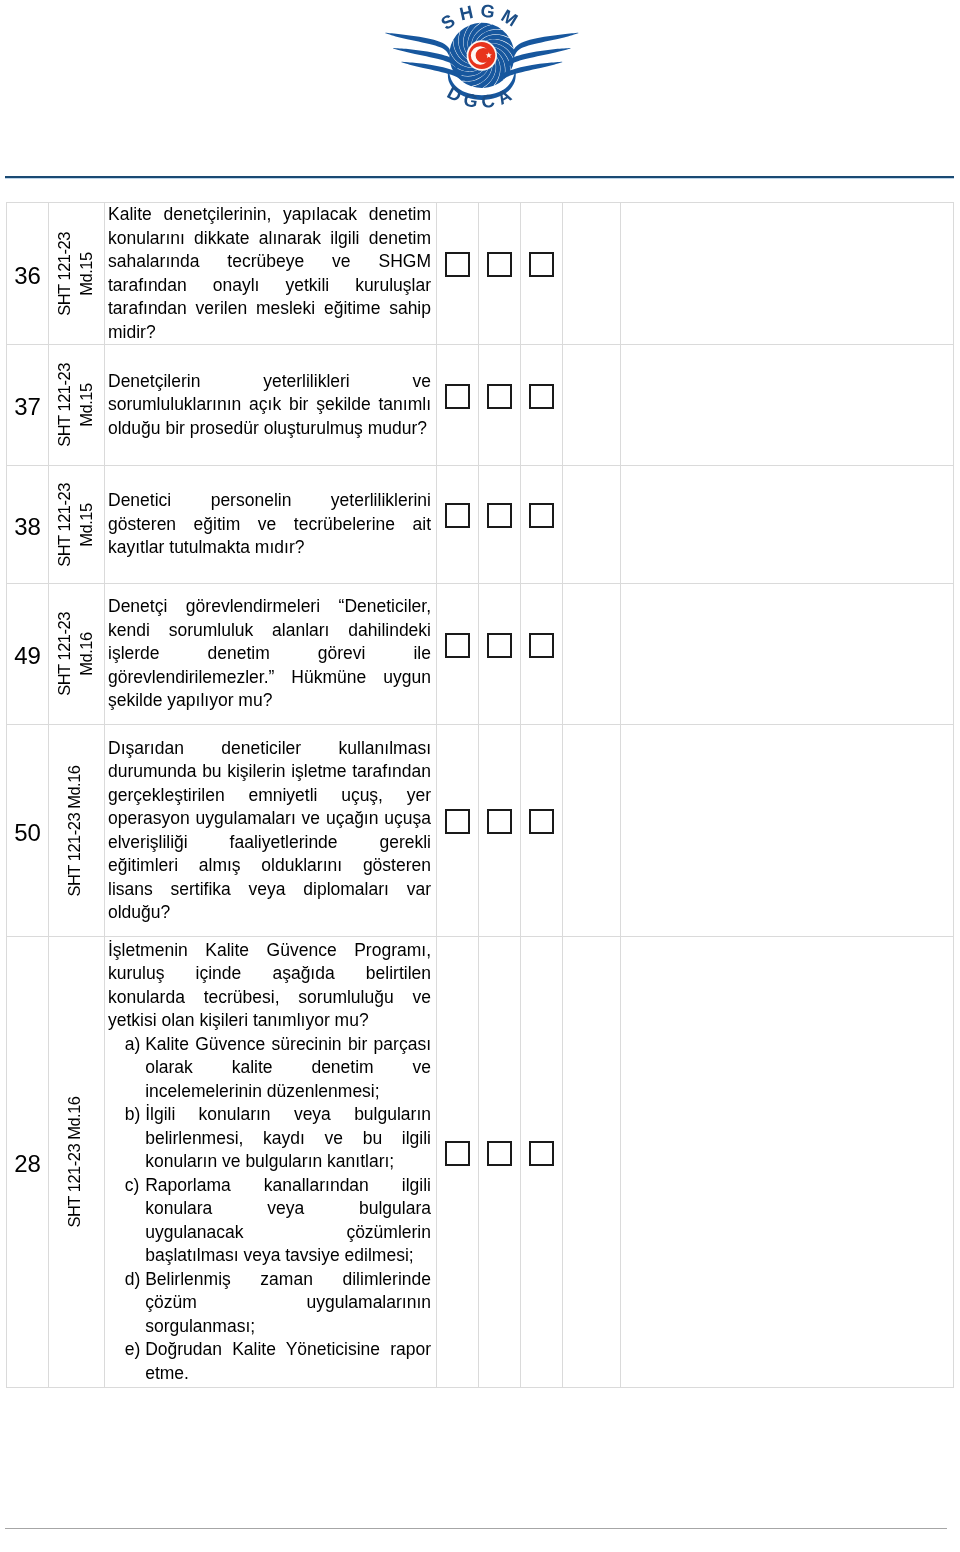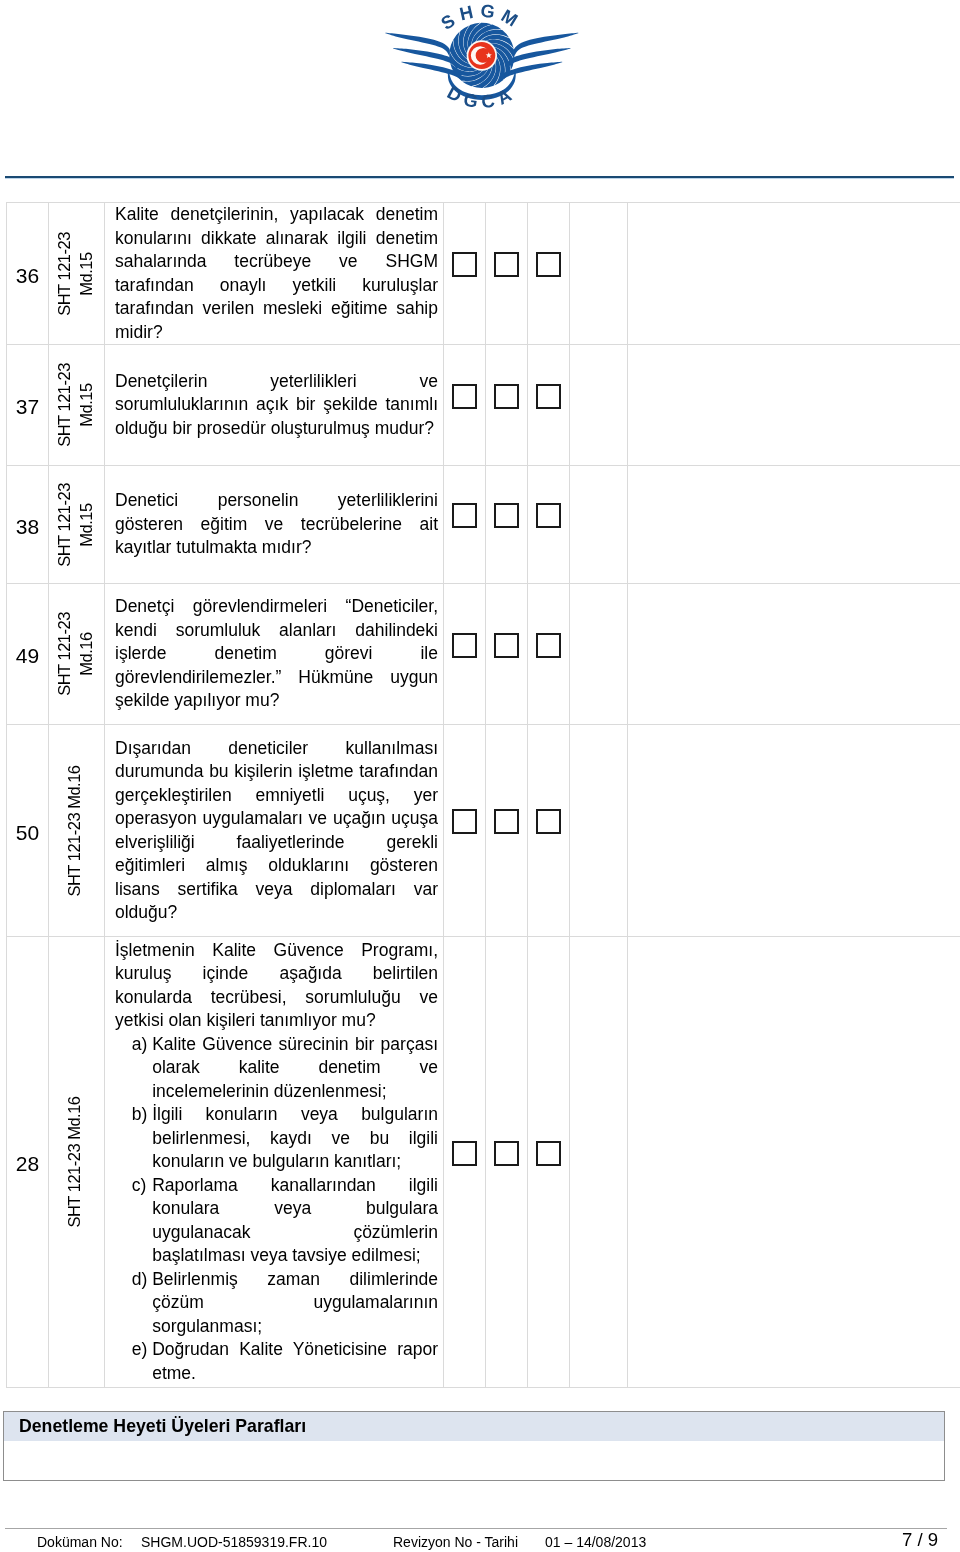--- a/index.html
+++ b/index.html
@@ -40,24 +40,24 @@
     padding:0;vertical-align:middle;
     font-size:17.5px;line-height:23.5px;
   }
   tbody tr:nth-child(1){height:141px;}
   tbody tr:nth-child(2){height:121px;}
   tbody tr:nth-child(3){height:118px;}
   tbody tr:nth-child(4){height:141px;}
   tbody tr:nth-child(5){height:212px;}
   tbody tr:nth-child(6){height:451px;}
 
-  table.grid td.c-no{width:41px;text-align:center;font-size:21px;}
+  table.grid td.c-no{width:41px;text-align:center;font-size:24px;}
   table.grid td.c-no span{display:inline-block;position:relative;top:2px;}
   table.grid td.c-ref{width:55px;}
-  table.grid td.c-q{width:323px;padding:0 5px 0 10px;text-align:justify;}
+  table.grid td.c-q{width:323px;padding:0 5px 0 3px;text-align:justify;}
   table.grid td.c-cb{width:41px;text-align:center;}
   table.grid td.c-x{width:57px;}
   table.grid td.c-note{width:332px;}
 
   table.grid td.c-ref{position:relative;}
   .vwrap{position:absolute;left:0;top:0;right:0;bottom:0;overflow:hidden;}
   .vert{
     position:absolute;left:50%;top:50%;
     transform:translate(-50%,-50%) rotate(-90deg) translateY(-2px);
     font-size:16.5px;line-height:21.5px;letter-spacing:-0.5px;
@@ -303,26 +303,16 @@
           </td>
           <td class="c-cb">
             <span class="cbox"></span>
           </td>
           <td class="c-x"></td>
           <td class="c-note"></td>
         </tr>
       </tbody>
   </table>
 
-  <div class="sig">
-    <div class="sig-head">Denetleme Heyeti Üyeleri Parafları</div>
-  </div>
 
   <div class="foot-rule"></div>
-  <div class="foot-row">
-    <span class="f-dk">Doküman No:</span>
-    <span class="f-dkv">SHGM.UOD-51859319.FR.10</span>
-    <span class="f-rev">Revizyon No - Tarihi</span>
-    <span class="f-revv">01 – 14/08/2013</span>
-    <span class="f-pg">7 / 9</span>
-  </div>
 
 </div>
 
 </body></html>

